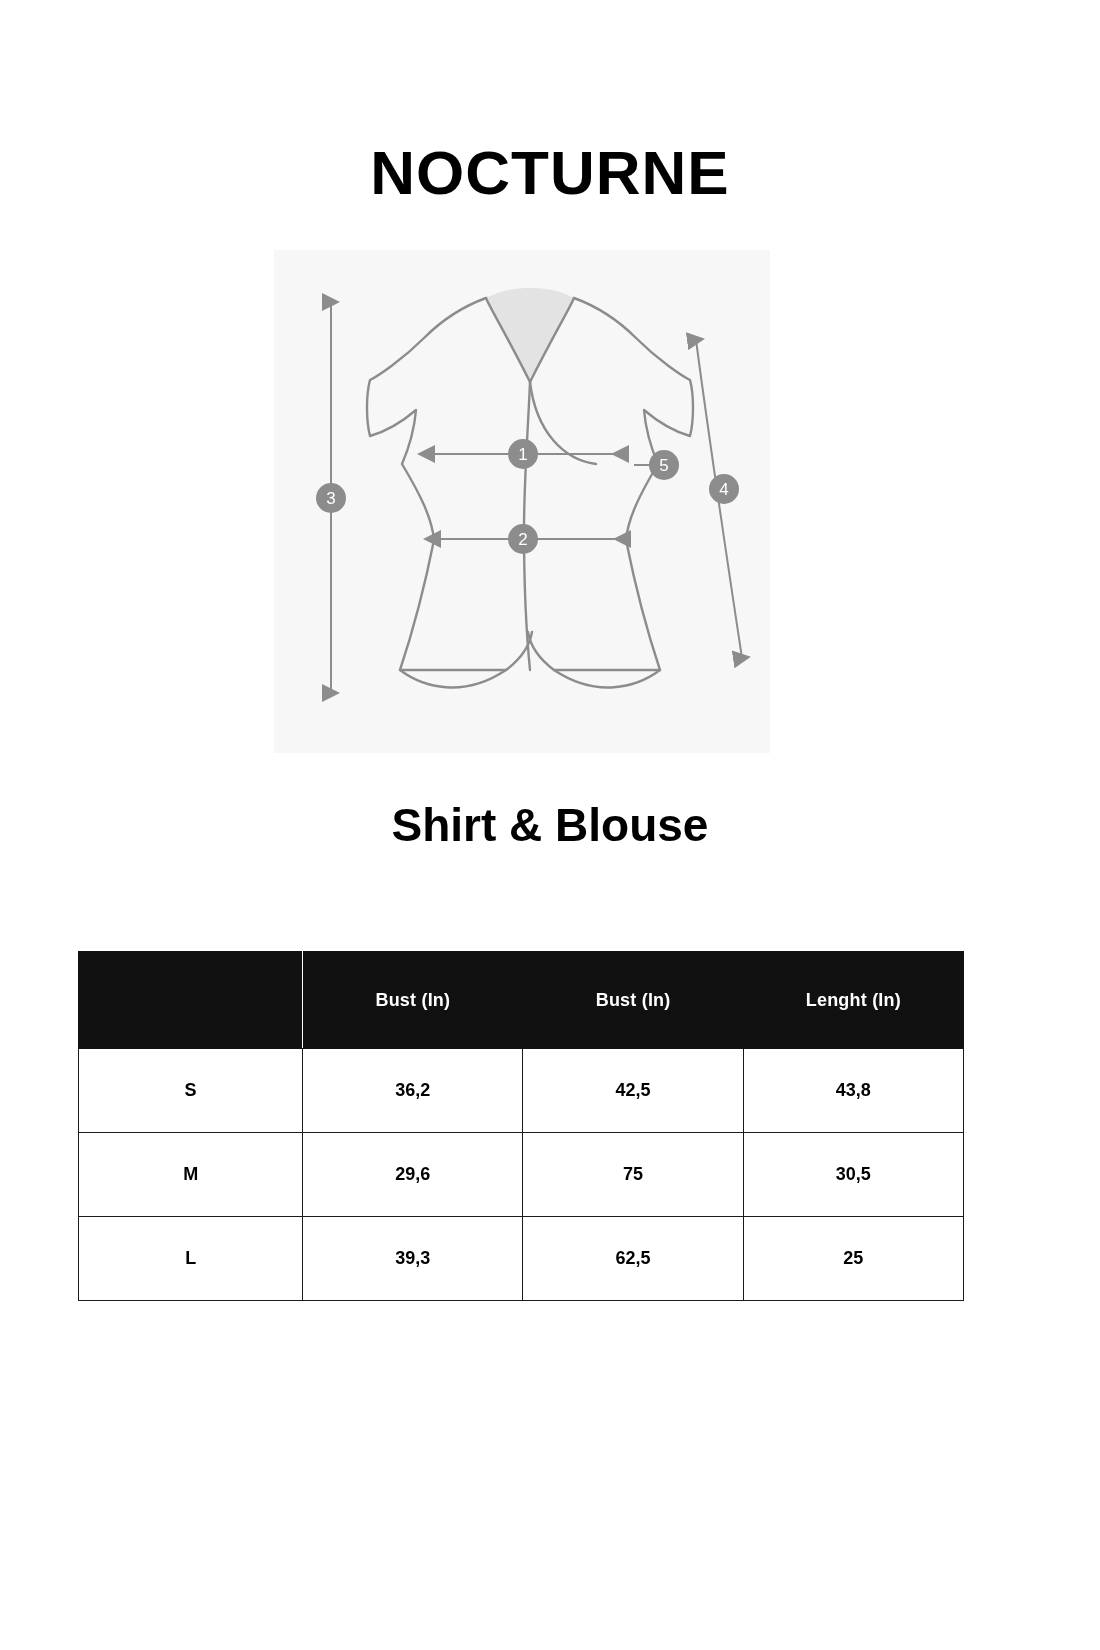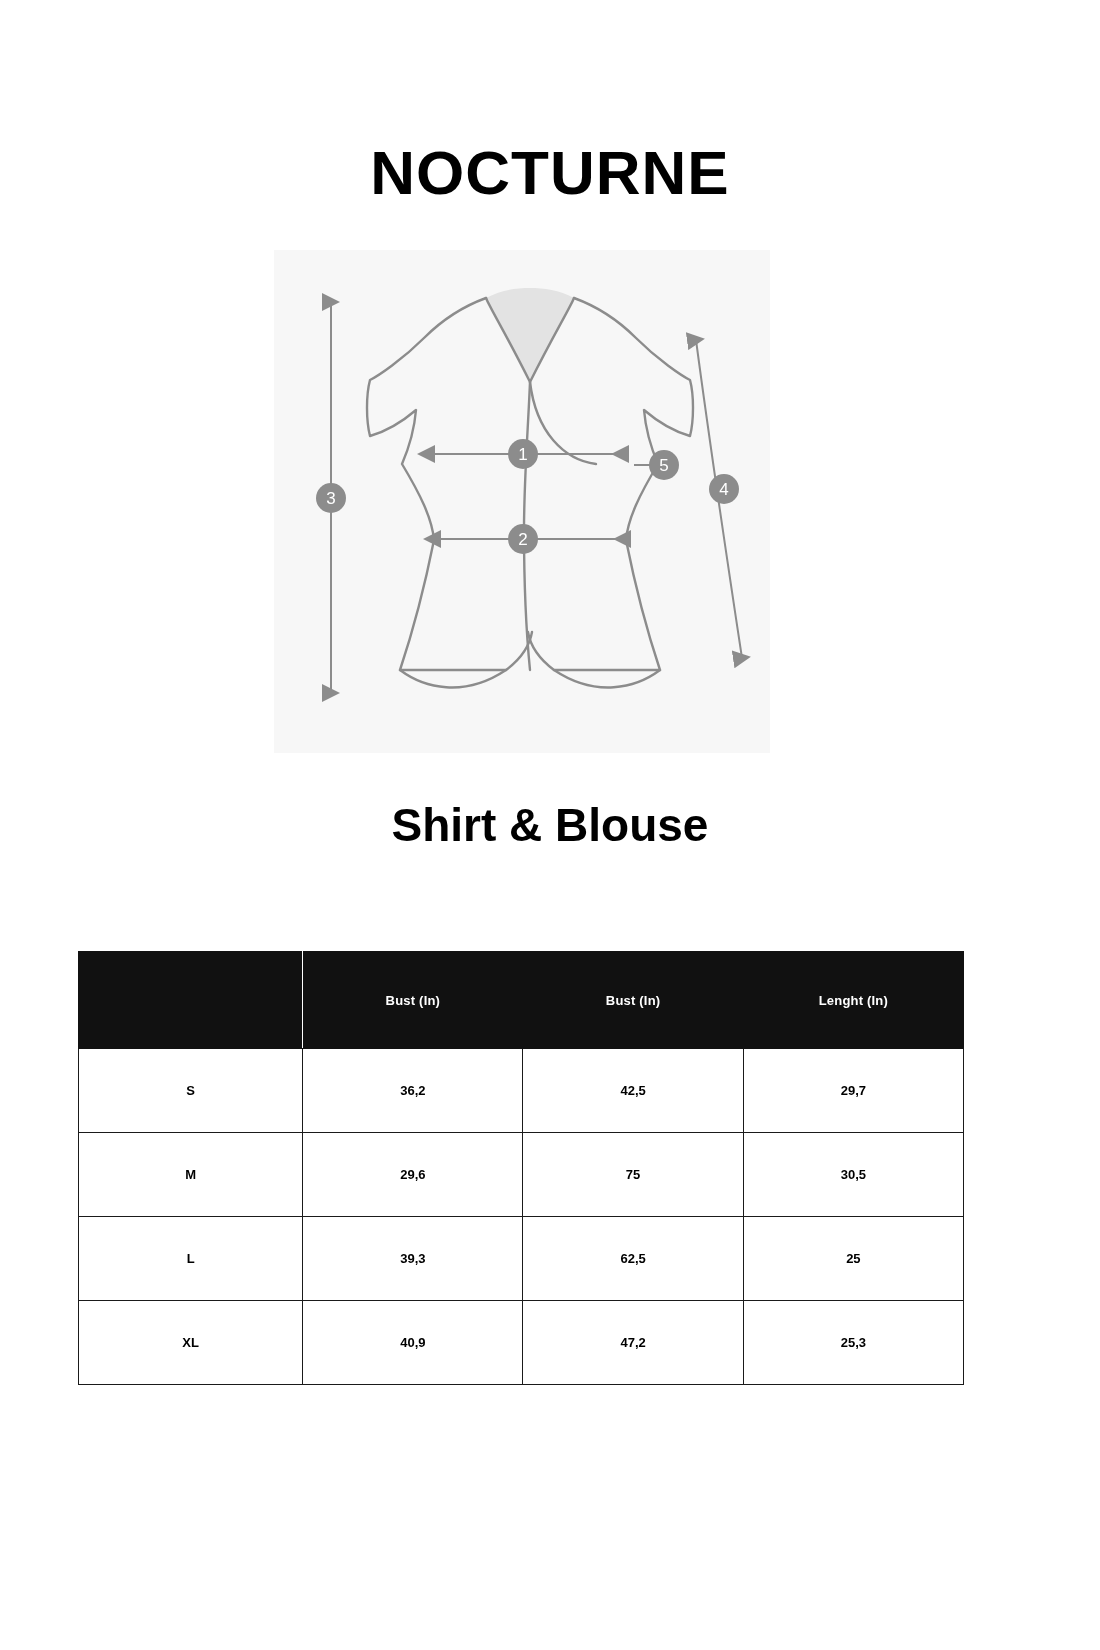--- a/index.html
+++ b/index.html
@@ -69,21 +69,21 @@
   }
   table.size-table {
     border-collapse: collapse;
     width: 886px;
     table-layout: fixed;
   }
   table.size-table th,
   table.size-table td {
     border: 1px solid #1a1a1a;
     text-align: center;
-    font-size: 13px;
+    font-size: 18px;
   }
   table.size-table thead th {
     background: #111111;
     color: #ffffff;
     height: 94px;
     font-weight: bold;
     border-color: #111111;
     letter-spacing: 0.2px;
   }
   table.size-table thead th.corner {
@@ -193,37 +193,31 @@
           <th class="divider">Bust (In)</th>
           <th class="divider">Bust (In)</th>
           <th class="divider">Lenght (In)</th>
         </tr>
       </thead>
       <tbody>
         <tr>
           <td class="size-label">S</td>
           <td>36,2</td>
           <td>42,5</td>
-          <td>29,7</td>
+          <td>43,8</td>
         </tr>
         <tr>
           <td class="size-label">M</td>
           <td>29,6</td>
           <td>75</td>
           <td>30,5</td>
         </tr>
         <tr>
           <td class="size-label">L</td>
           <td>39,3</td>
           <td>62,5</td>
           <td>25</td>
         </tr>
-        <tr>
-          <td class="size-label">XL</td>
-          <td>40,9</td>
-          <td>47,2</td>
-          <td>25,3</td>
-        </tr>
       </tbody>
     </table>
   </div>
 
 </div>
 
 </body></html>

